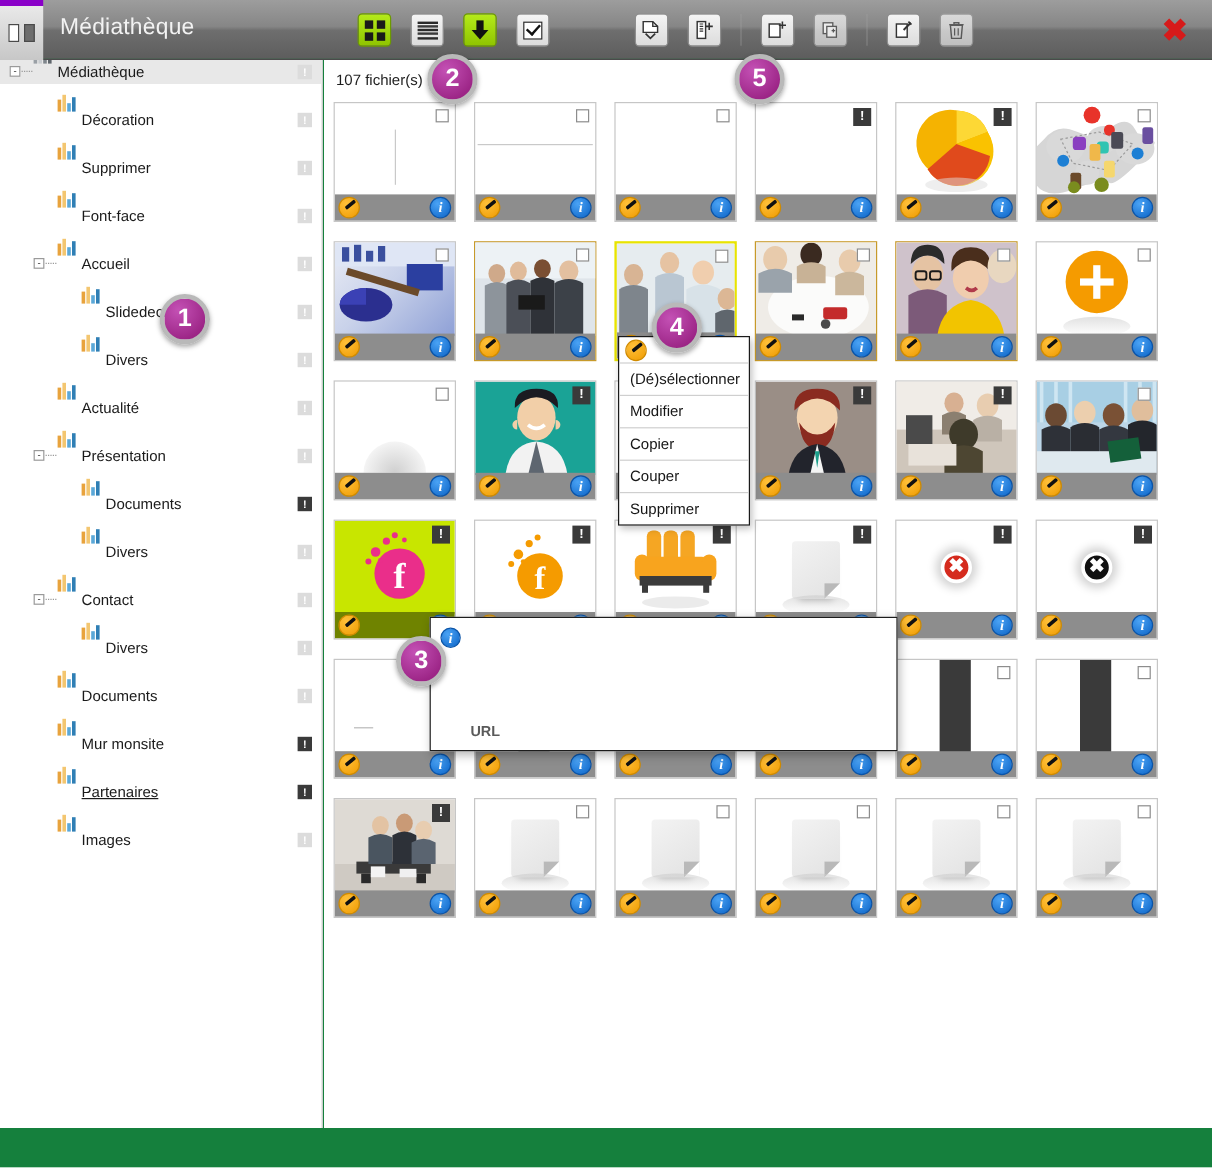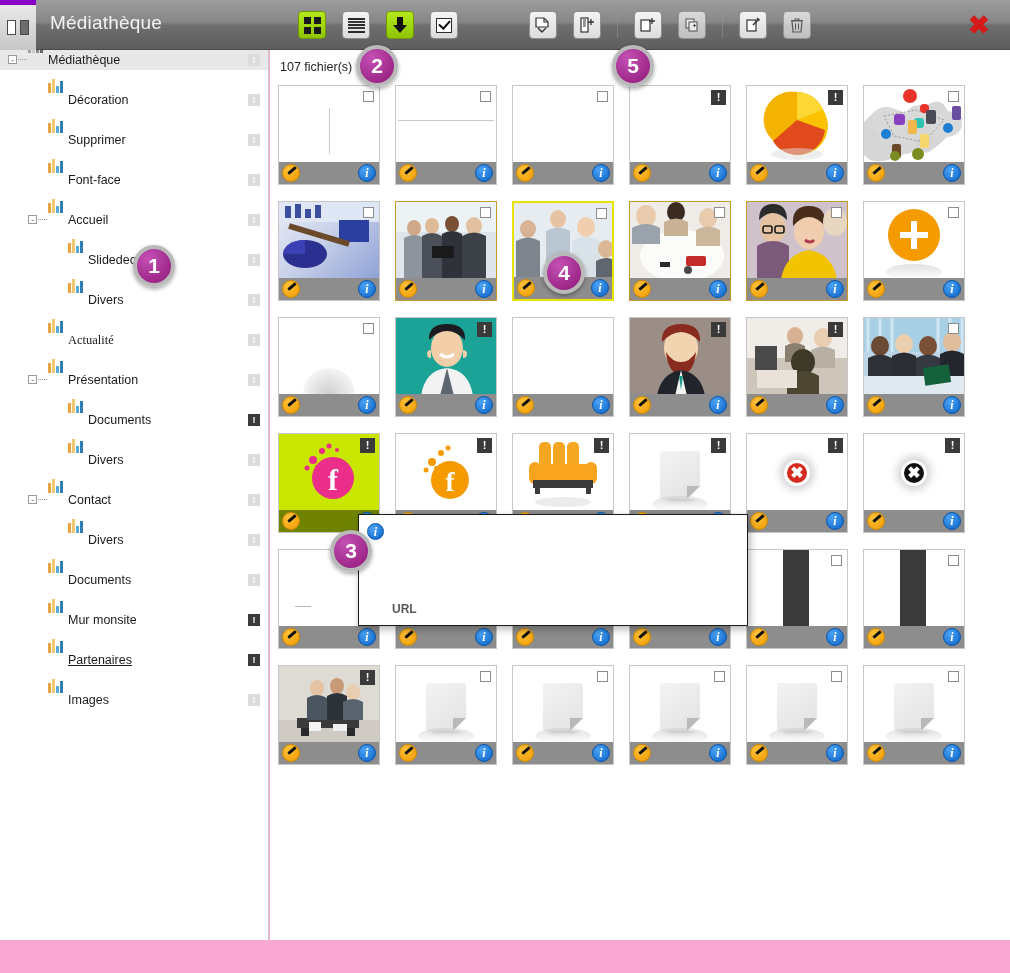--- a/index.html
+++ b/index.html
@@ -6,21 +6,21 @@
   html, body {
     margin: 0; padding: 0;
     width: 1010px; height: 973px;
     overflow: hidden;
     font-family: "Liberation Sans", sans-serif;
     background: #ffffff;
   }
   #app {
     position: relative;
     width: 1010px; height: 973px;
-    background: #f9a8d4;
+    background: #15803d;
   }
 
   
   .titlebar {
     position: absolute; left: 0; top: 0; width: 1010px; height: 50px;
     background: linear-gradient(to bottom, #9d9d9d 0%, #868686 45%, #6e6e6e 52%, #5d5d5d 100%);
     border-bottom: 1px solid #4a4a4a;
   }
   .purple-tab {
     position: absolute; left: 0; top: 0; width: 36px; height: 5px;
@@ -403,21 +403,21 @@
           <span class="lbl" style="left: 88px;">Slidedeck</span>
           <span class="badge">!</span>
         </div>
         <div class="tree-row" style="top: 120px; position: relative;">
           <span class="folder" style="left: 68px;"><span class="fbars"><b></b><b></b><b></b><b></b></span></span>
           <span class="lbl" style="left: 88px;">Divers</span>
           <span class="badge">!</span>
         </div>
         <div class="tree-row" style="top: 140px; position: relative;">
           <span class="folder" style="left: 48px;"><span class="fbars"><b></b><b></b><b></b><b></b></span></span>
-          <span class="lbl" style="left: 68px; font-family: Liberation Serif, serif;">Actualité</span>
+          <span class="lbl" style="left: 68px;">Actualité</span>
           <span class="badge">!</span>
         </div>
         <div class="tree-row" style="top: 160px; position: relative;">
           <span class="twisty" style="left: 28px;">-</span>
           <span class="dots" style="left: 38px;"></span>
           <span class="folder" style="left: 48px;"><span class="fbars"><b></b><b></b><b></b><b></b></span></span>
           <span class="lbl" style="left: 68px;">Présentation</span>
           <span class="badge">!</span>
         </div>
         <div class="tree-row" style="top: 180px; position: relative;">
@@ -976,20 +976,32 @@
           </div>
           <span class="chk"></span>
           <div class="cellbar">
             <span class="pencil"></span>
             <span class="infob">i</span>
           </div>
         </div>
       </div>
   </div>
 
+  <div class="ctxmenu">
+    <div class="hdr">
+      <span class="pencil"></span>
+    </div>
+    <div id="ctx-root">
+        <div class="mi">(Dé)sélectionner</div>
+        <div class="mi">Modifier</div>
+        <div class="mi">Copier</div>
+        <div class="mi">Couper</div>
+        <div class="mi">Supprimer</div>
+      </div>
+  </div>
 
   <div class="infopanel">
     <div class="ibadge">i</div>
     <div class="urlk">URL</div>
   </div>
 
   <div id="markers-root">
       <div class="marker" style="left: 133px; top: 245px;">1</div>
       <div class="marker" style="left: 356px; top: 45px;">2</div>
       <div class="marker" style="left: 330px; top: 530px;">3</div>

